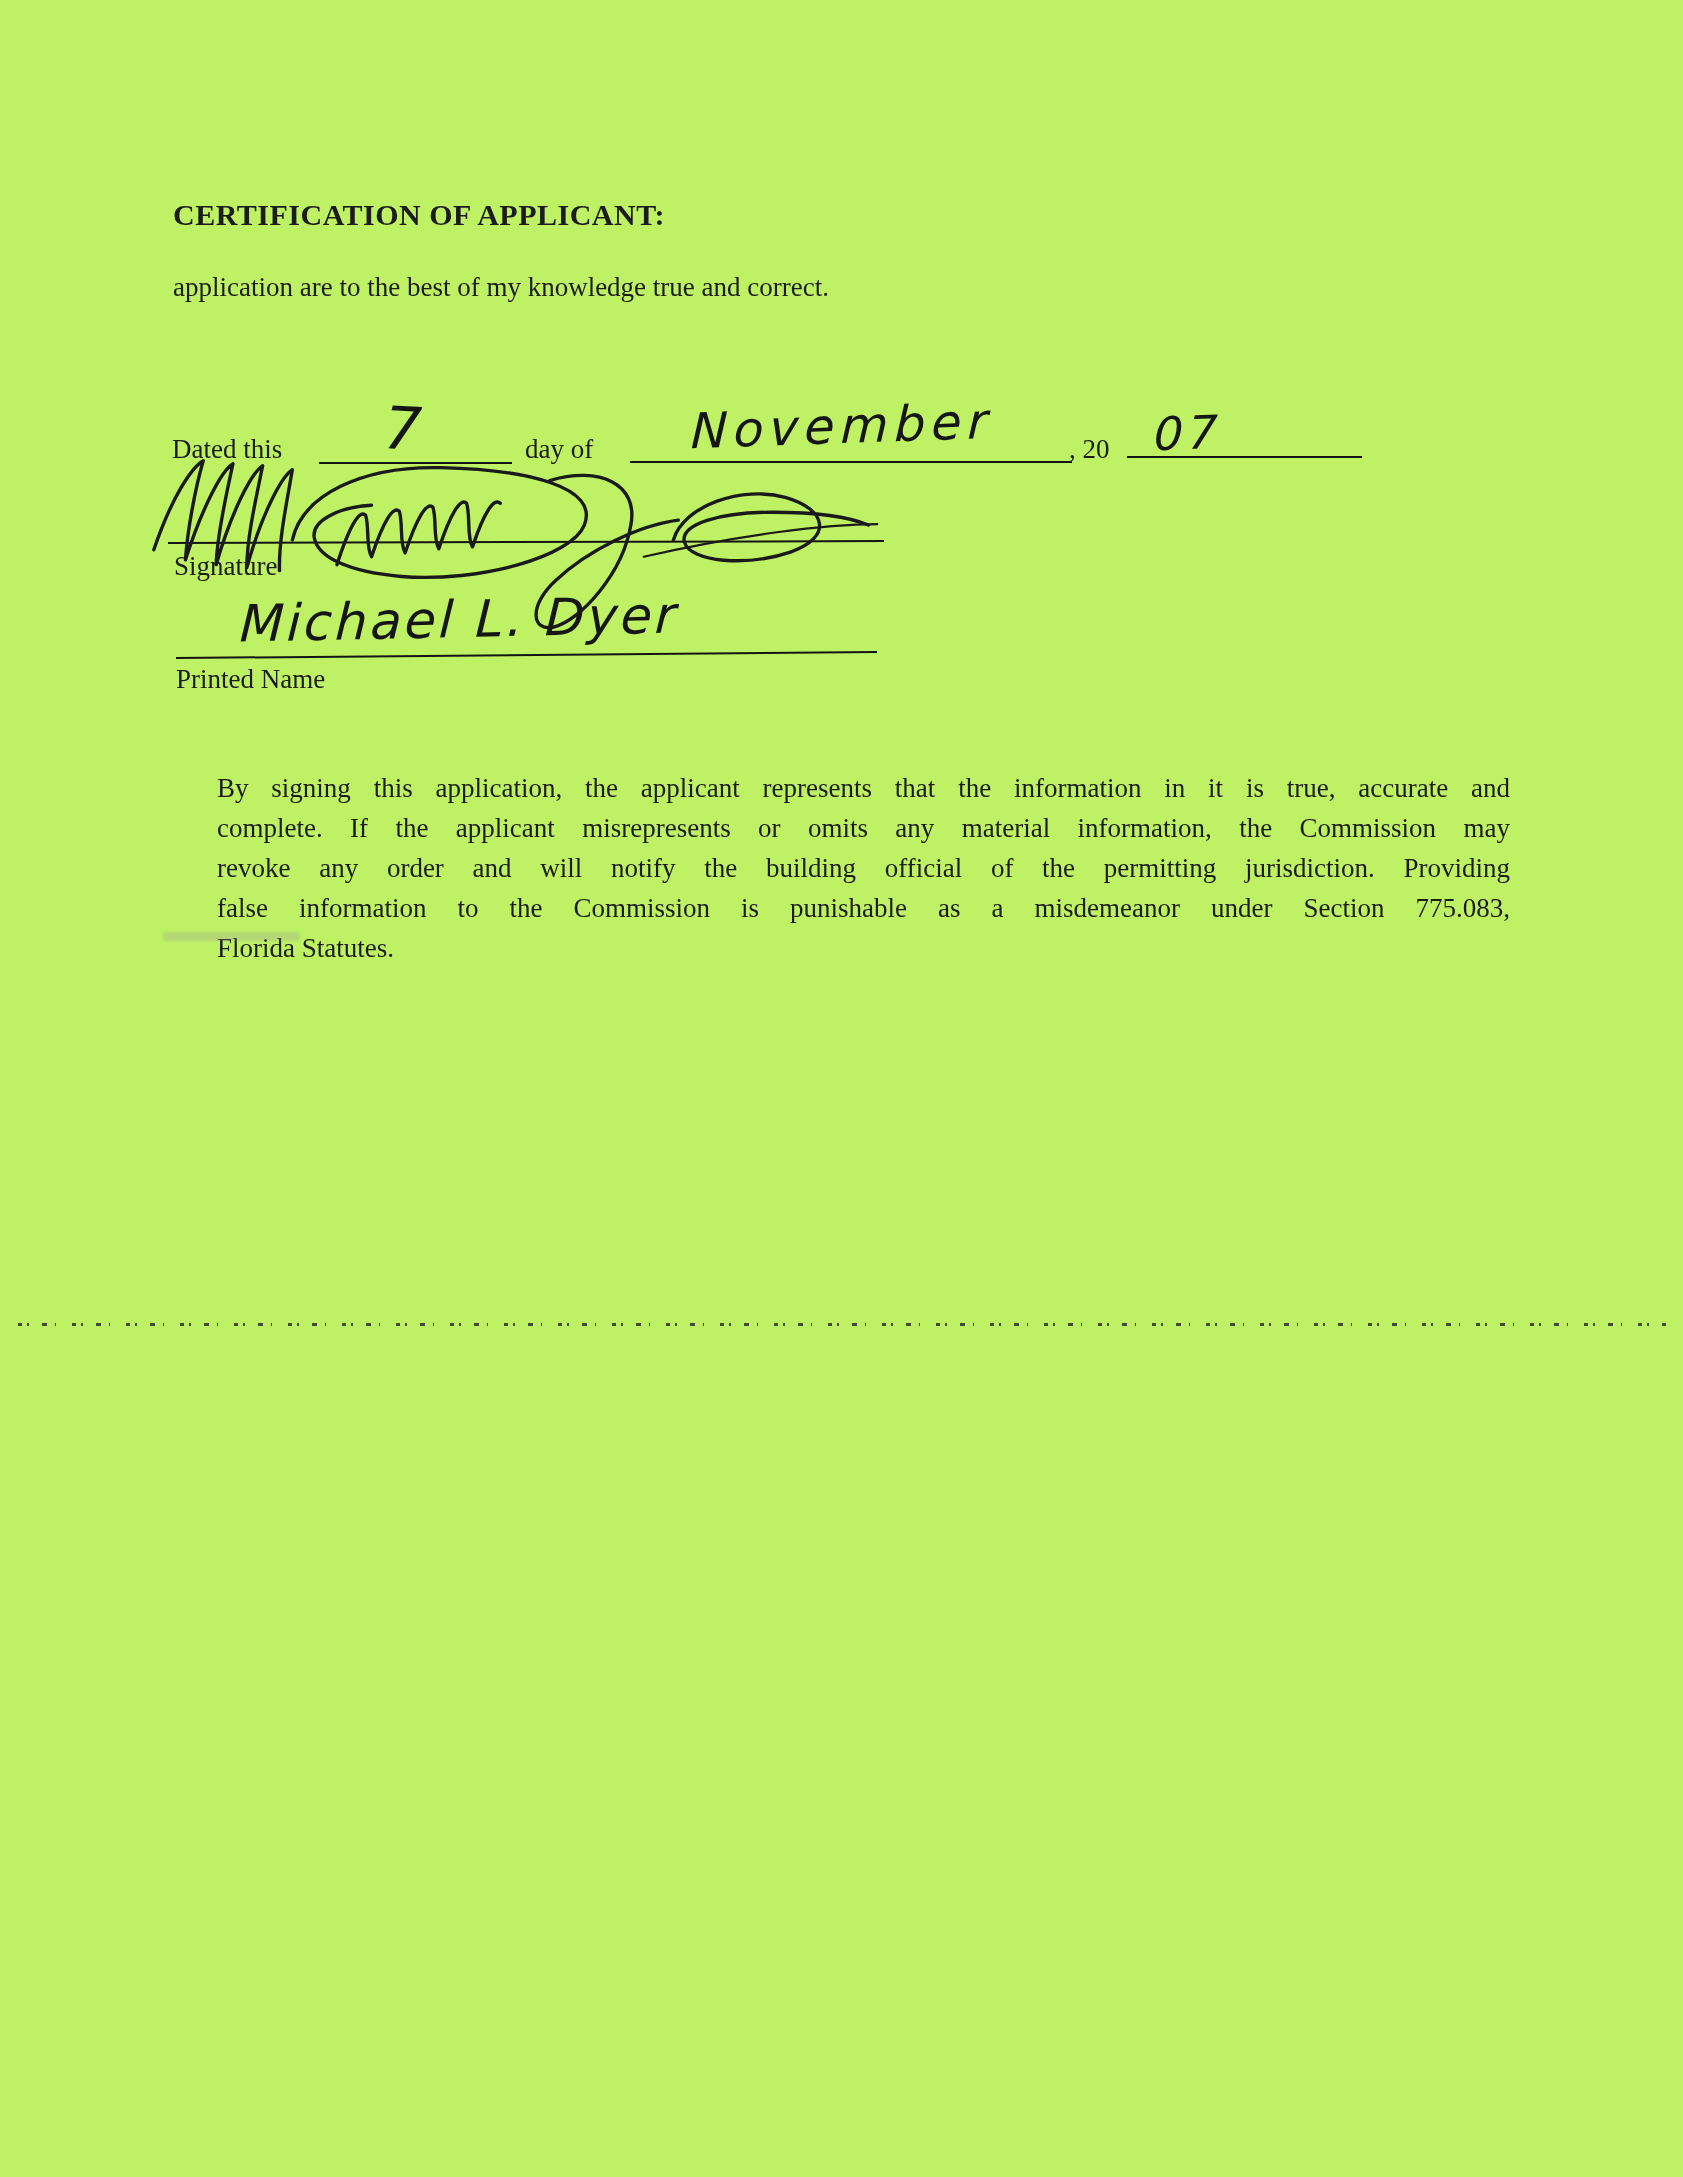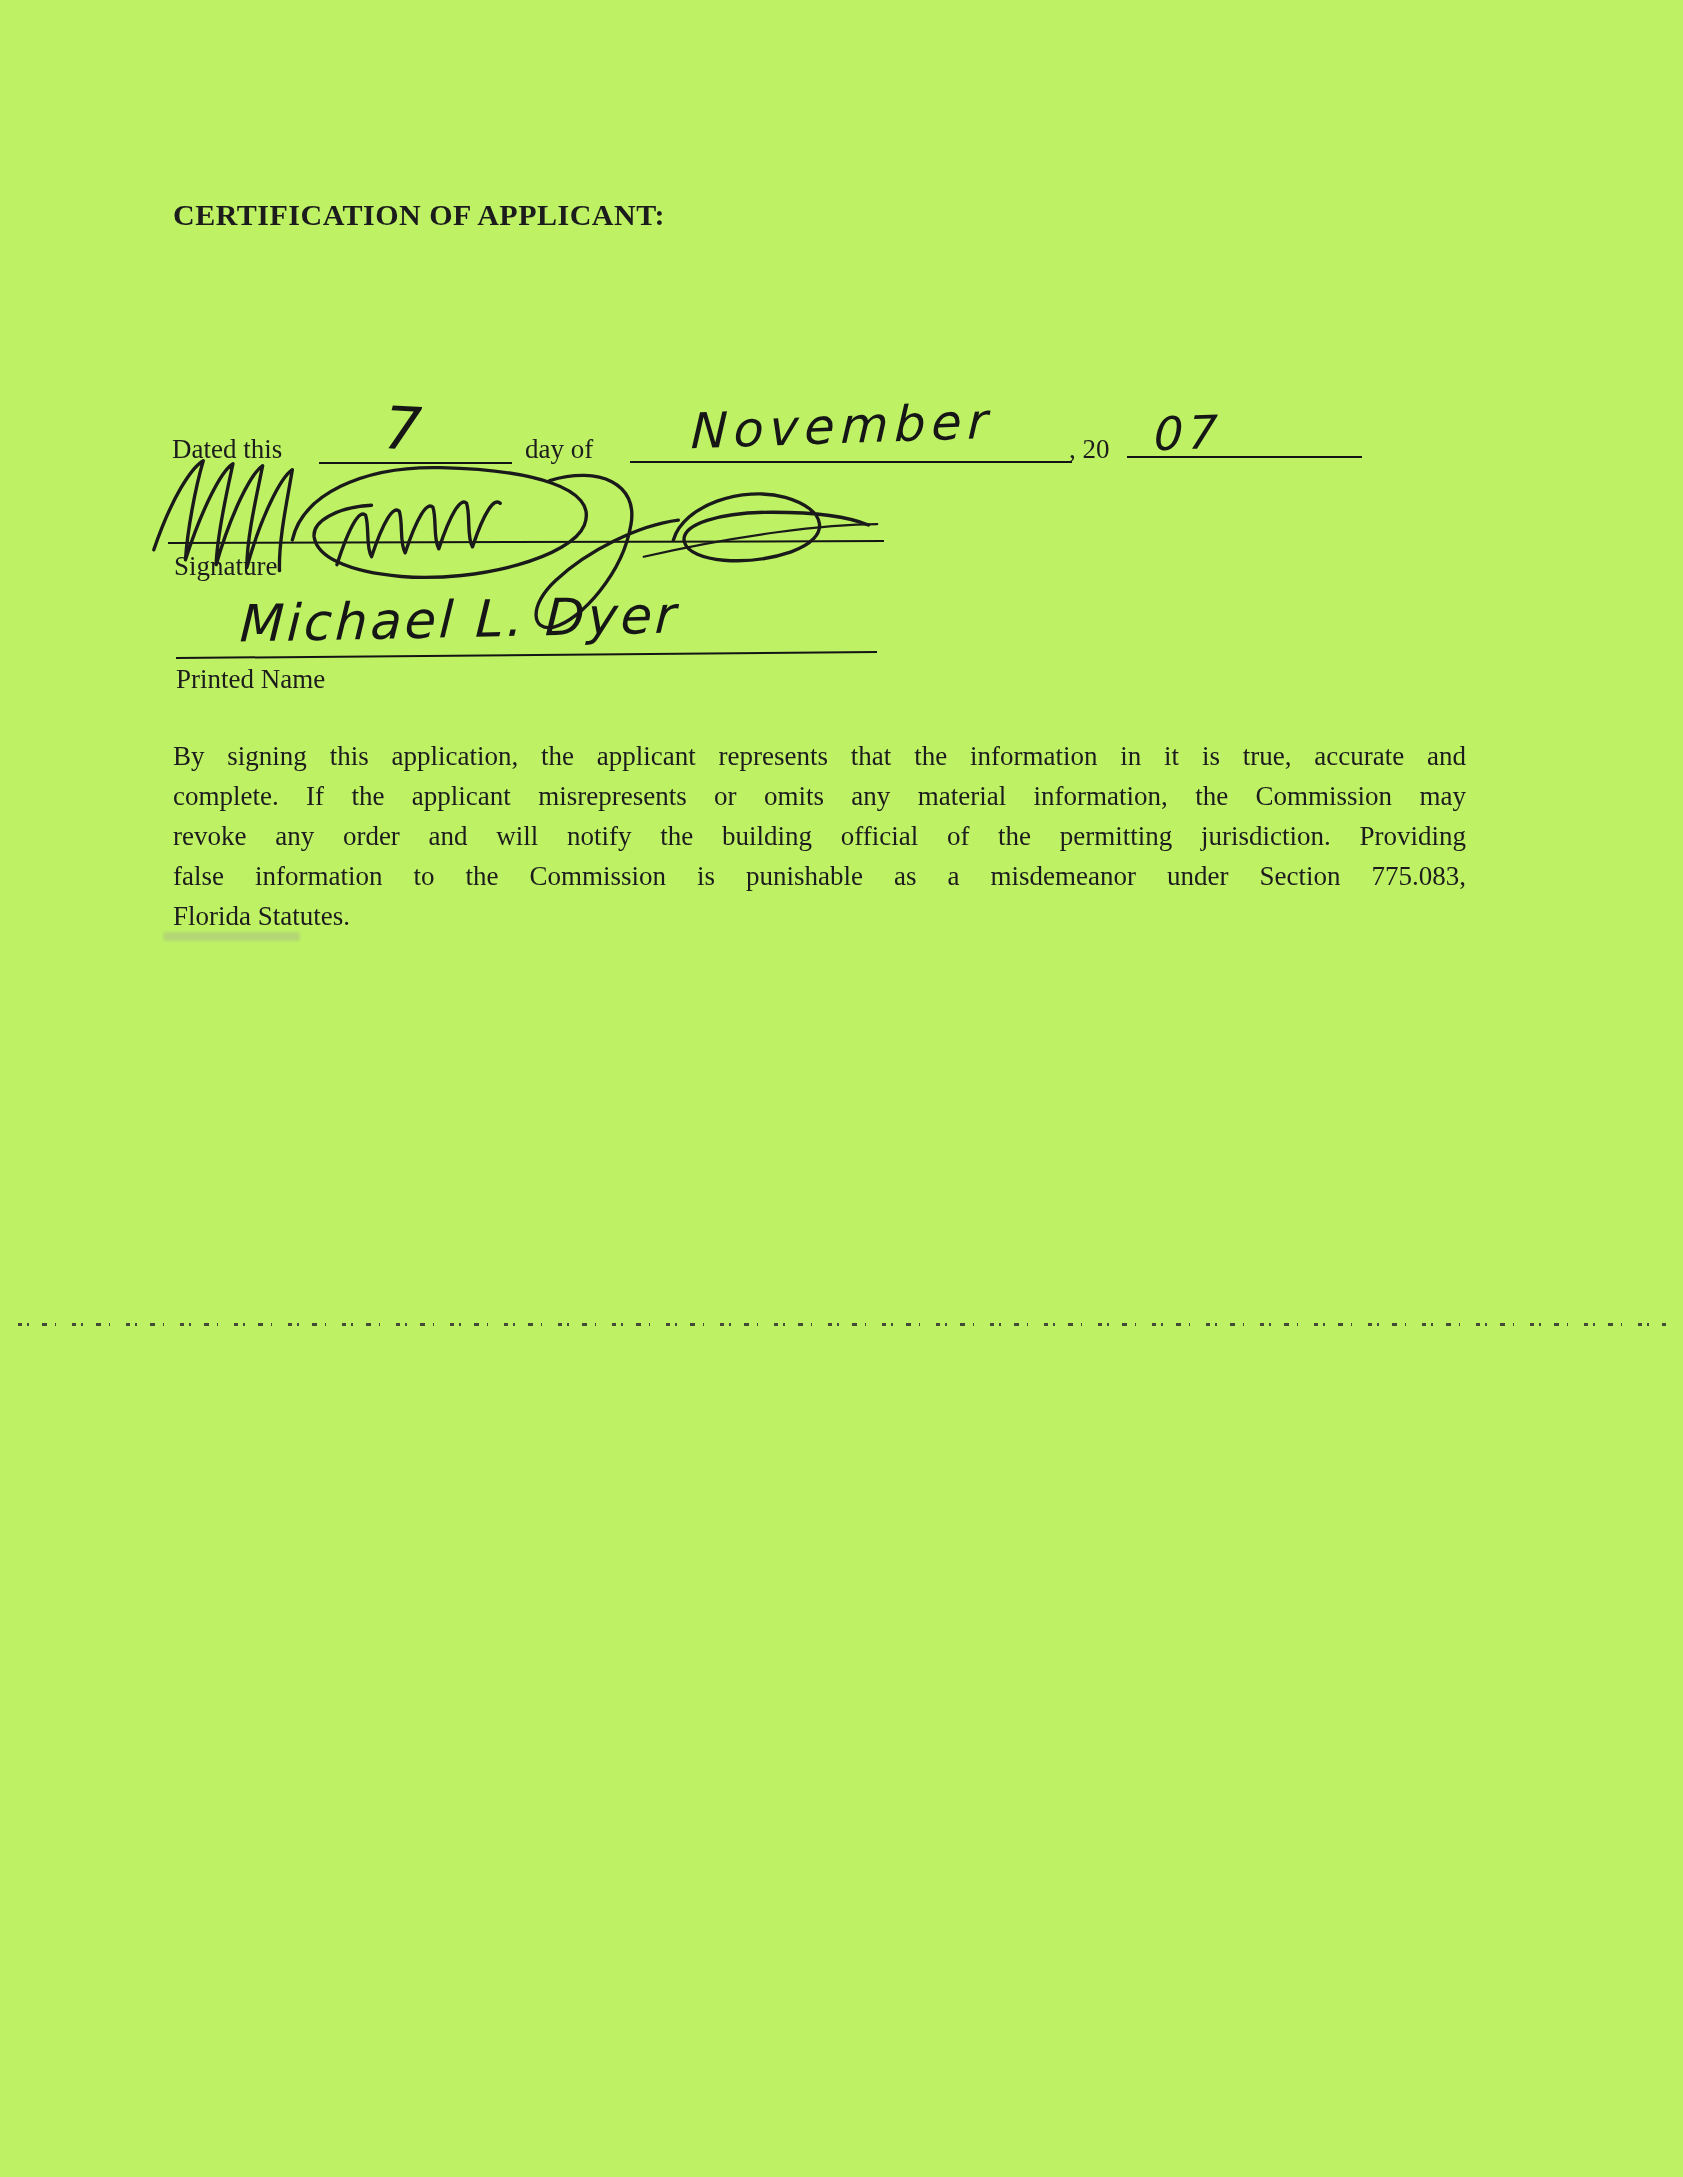--- a/index.html
+++ b/index.html
@@ -20,21 +20,21 @@
     letter-spacing: 0.5px;
   }
   .para {
     position: absolute;
     left: 173px;
     width: 1293px;
     font-size: 27px;
     line-height: 40px;
   }
   #para-intro { top: 267px; }
-  #para-legal { top: 736px; }
+  #para-legal { top: 768px; margin-left: 44px; }
   .jline { text-align: justify; text-align-last: justify; }
   .jline.last { text-align-last: left; }
 
   .label { position: absolute; font-size: 27px; white-space: nowrap; }
   #lbl-dated   { left: 172px; top: 434px; }
   #lbl-dayof   { left: 525px; top: 434px; }
   #lbl-20      { left: 1069px; top: 434px; }
   #lbl-signature { left: 174px; top: 551px; }
   #lbl-printed   { left: 176px; top: 664px; }
 
@@ -87,20 +87,21 @@
   }
 </style>
 </head>
 <body>
 
 <div class="page">
 
   <div class="heading">CERTIFICATION OF APPLICANT:</div>
 
   <div class="para" id="para-intro">
+    <div class="jline last">application are to the best of my knowledge true and correct.</div>
   </div>
 
   <div class="label" id="lbl-dated">Dated this</div>
   <div class="blank" id="blank-day"></div>
   <div class="hand" id="hw-day">7</div>
   <div class="label" id="lbl-dayof">day of</div>
   <div class="blank" id="blank-month"></div>
   <div class="hand" id="hw-month">November</div>
   <div class="label" id="lbl-20">, 20</div>
   <div class="blank" id="blank-year"></div>

